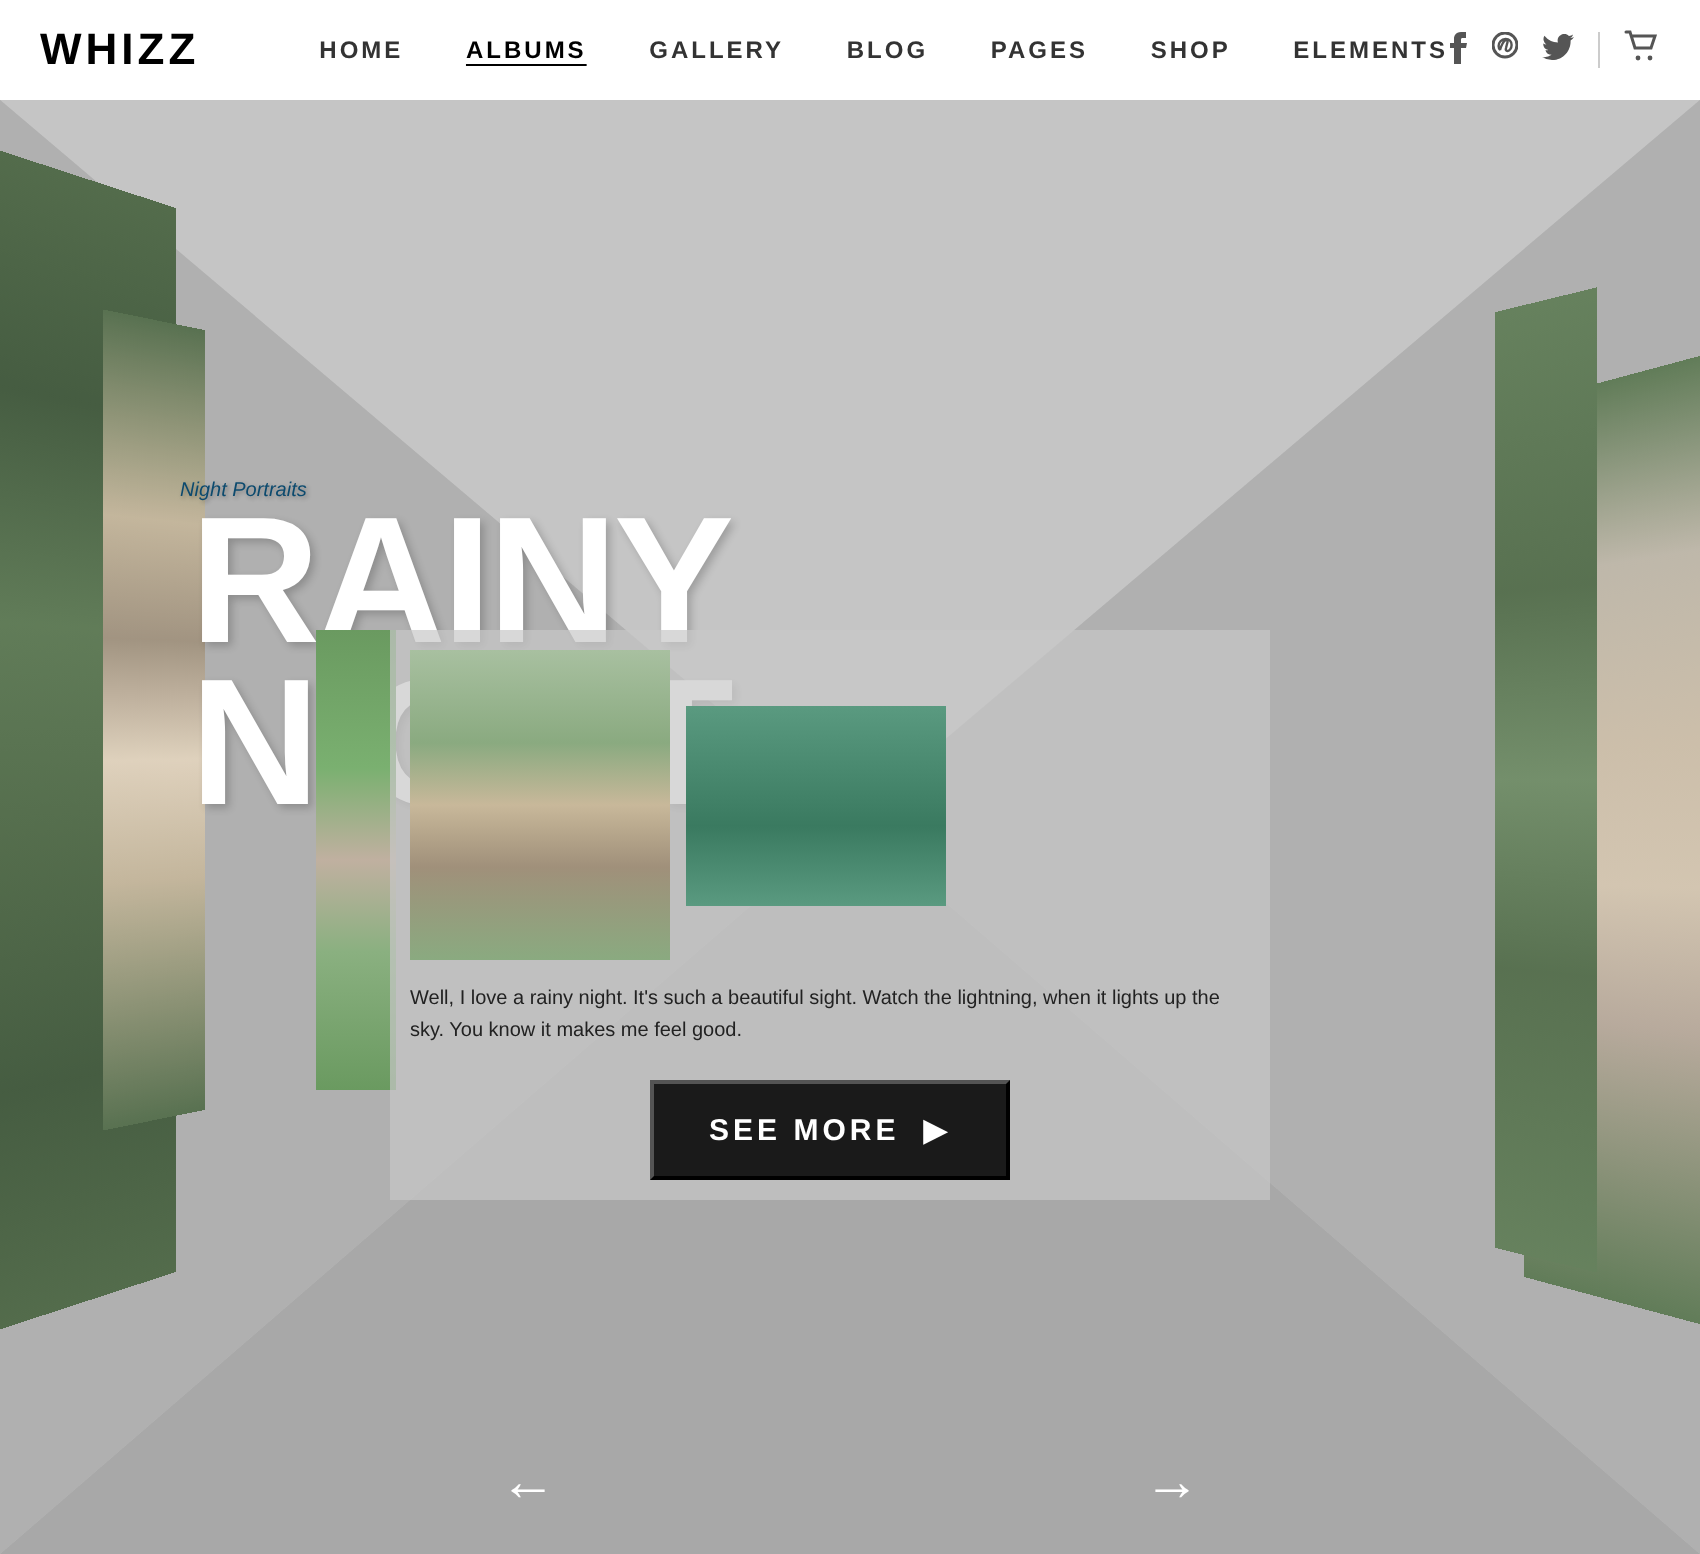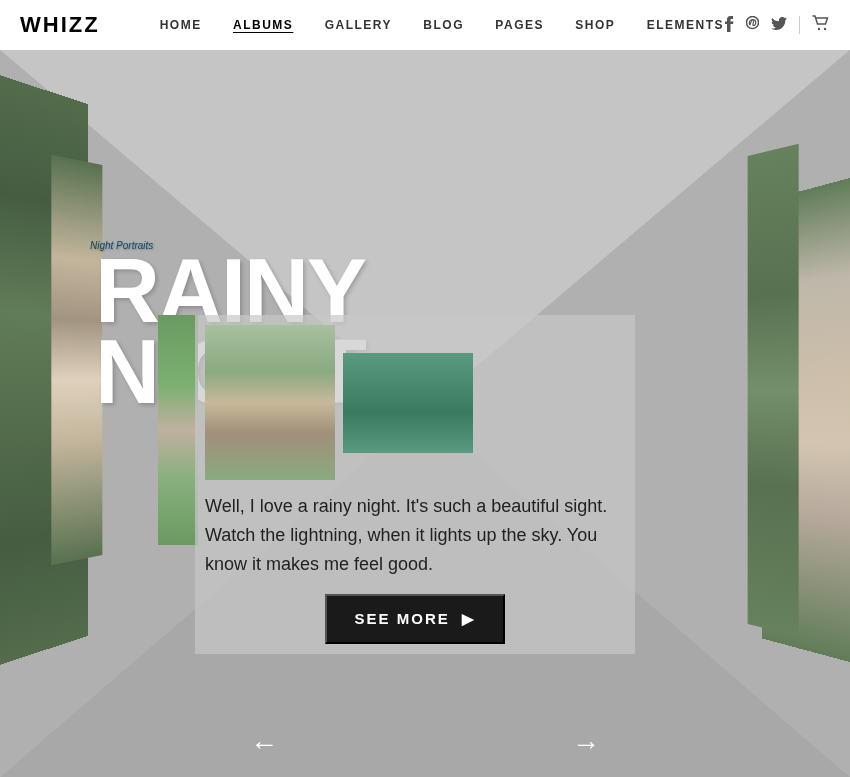--- a/index.html
+++ b/index.html
@@ -263,21 +263,21 @@
       position: absolute;
       left: 158px;
       top: 265px;
       width: 40px;
       height: 230px;
       background: linear-gradient(180deg, #6a9a60 0%, #7ab070 30%, #c0b0a0 50%, #8ab080 70%, #6a9a60 100%);
       z-index: 15;
     }
 
     .description-text {
-      font-size: 18px;
+      font-size: 10px;
       color: #222;
       line-height: 1.6;
       margin-bottom: 8px;
     }
 
     
     .see-more-btn {
       display: inline-block;
       background: #1a1a1a;
       color: #fff;

